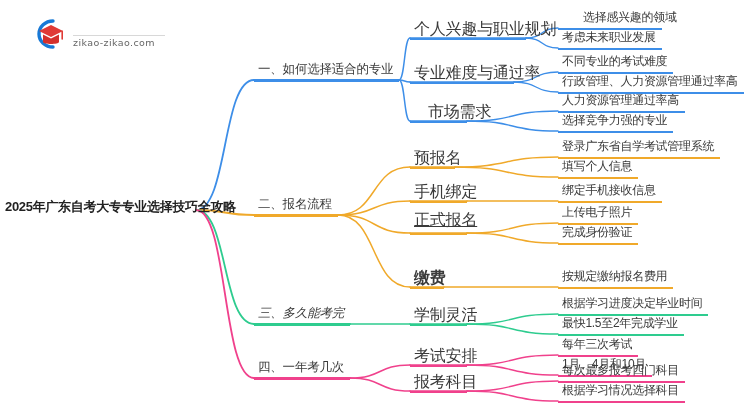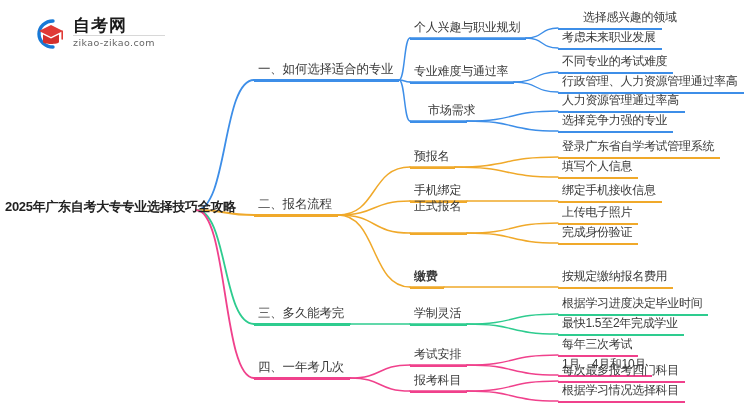--- a/index.html
+++ b/index.html
@@ -18,21 +18,21 @@
     color:#3a3a3a;
     line-height:1;
   }
   .root-label{
     font-size:13px;
     font-weight:bold;
     color:#222;
     letter-spacing:-0.3px;
   }
   .lvl1-label{font-size:12.5px;letter-spacing:-0.2px;}
-  .lvl2-label{font-size:12px;letter-spacing:-0.2px;}
+  .lvl2-label{font-size:16px;letter-spacing:-0.2px;}
   .lvl3-label{font-size:12px;letter-spacing:-0.3px;}
   
   #logo{position:absolute;left:27px;top:12px;width:140px;height:44px;}
   #logo .mark{position:absolute;left:0;top:4px;width:40px;height:36px;}
   #logo .wordmark{
     position:absolute;left:46px;top:2px;
     font-size:17px;font-weight:bold;color:#1a1a1a;
     letter-spacing:1px;
   }
   #logo .domain{
@@ -51,21 +51,20 @@
 
   <div id="logo">
     <div class="mark">
       <svg viewBox="0 0 40 36" width="40" height="36">
         <path d="M26 5 A14 13 0 1 0 26 31" fill="none" stroke="#1779d6" stroke-width="3.4" stroke-linecap="round"></path>
         <path d="M12 15 L24 9 L36 15 L24 21 Z" fill="#e03a36"></path>
         <path d="M16 18.5 L16 26 C16 28.6 32 28.6 32 26 L32 18.5 L24 22.4 Z" fill="#d4302c"></path>
         <path d="M35.2 15.2 L35.2 23" stroke="#e03a36" stroke-width="1.6" stroke-linecap="round"></path>
       </svg>
     </div>
-    <div class="wordmark">自考网</div>
     <div class="rule"></div>
     <div class="domain">zikao-zikao.com</div>
   </div>
 
   <svg class="layer" id="links">
       <path d="M196,210 C227.9,210 222.1,80 254,80" fill="none" stroke="#3d8ee8" stroke-width="1.8" stroke-linecap="round"></path>
       <path d="M254,80 L399,80" fill="none" stroke="#3d8ee8" stroke-width="1.8" stroke-linecap="round"></path>
       <path d="M399,80 C405.05,80 403.95,38 410,38" fill="none" stroke="#3d8ee8" stroke-width="1.5" stroke-linecap="round"></path>
       <path d="M410,38 L526,38" fill="none" stroke="#3d8ee8" stroke-width="1.5" stroke-linecap="round"></path>
       <path d="M526,38 C543.6,38 540.4,28 558,28" fill="none" stroke="#3d8ee8" stroke-width="1.4" stroke-linecap="round"></path>
@@ -139,31 +138,31 @@
       <div class="node-label lvl2-label" style="left: 414px; top: 150px;">预报名</div>
       <div style="position: absolute; left: 410px; top: 167px; width: 45px; height: 2px; background: rgb(240, 169, 42);"></div>
       <div class="node-label lvl3-label" style="left: 562px; top: 140px;">登录广东省自学考试管理系统</div>
       <div style="position: absolute; left: 558px; top: 157px; width: 162px; height: 2px; background: rgb(240, 169, 42);"></div>
       <div class="node-label lvl3-label" style="left: 562px; top: 160px;">填写个人信息</div>
       <div style="position: absolute; left: 558px; top: 177px; width: 80px; height: 2px; background: rgb(240, 169, 42);"></div>
       <div class="node-label lvl2-label" style="left: 414px; top: 184px;">手机绑定</div>
       <div style="position: absolute; left: 410px; top: 201px; width: 57px; height: 2px; background: rgb(240, 169, 42);"></div>
       <div class="node-label lvl3-label" style="left: 562px; top: 184px; text-align: right;">绑定手机接收信息</div>
       <div style="position: absolute; left: 558px; top: 201px; width: 104px; height: 2px; background: rgb(240, 169, 42);"></div>
-      <div class="node-label lvl2-label" style="left: 414px; top: 200px;">正式报名</div>
+      <div class="node-label lvl2-label" style="left: 414px; top: 212px; text-decoration: underline;">正式报名</div>
       <div style="position: absolute; left: 410px; top: 233px; width: 57px; height: 2px; background: rgb(240, 169, 42);"></div>
       <div class="node-label lvl3-label" style="left: 562px; top: 206px;">上传电子照片</div>
       <div style="position: absolute; left: 558px; top: 223px; width: 80px; height: 2px; background: rgb(240, 169, 42);"></div>
       <div class="node-label lvl3-label" style="left: 562px; top: 226px;">完成身份验证</div>
       <div style="position: absolute; left: 558px; top: 243px; width: 80px; height: 2px; background: rgb(240, 169, 42);"></div>
       <div class="node-label lvl2-label" style="left: 414px; top: 270px; font-weight: bold;">缴费</div>
       <div style="position: absolute; left: 410px; top: 287px; width: 34px; height: 2px; background: rgb(240, 169, 42);"></div>
       <div class="node-label lvl3-label" style="left: 562px; top: 270px;">按规定缴纳报名费用</div>
       <div style="position: absolute; left: 558px; top: 287px; width: 115px; height: 2px; background: rgb(240, 169, 42);"></div>
-      <div class="node-label lvl1-label" style="left: 258px; top: 306.5px;">三、多久能考完</div>
+      <div class="node-label lvl1-label" style="left: 258px; top: 306.5px; font-style: italic;">三、多久能考完</div>
       <div style="position: absolute; left: 254px; top: 324px; width: 96px; height: 2px; background: rgb(46, 204, 143);"></div>
       <div class="node-label lvl2-label" style="left: 414px; top: 307px;">学制灵活</div>
       <div style="position: absolute; left: 410px; top: 324px; width: 57px; height: 2px; background: rgb(46, 204, 143);"></div>
       <div class="node-label lvl3-label" style="left: 562px; top: 297px;">根据学习进度决定毕业时间</div>
       <div style="position: absolute; left: 558px; top: 314px; width: 150px; height: 2px; background: rgb(46, 204, 143);"></div>
       <div class="node-label lvl3-label" style="left: 562px; top: 317px;">最快1.5至2年完成学业</div>
       <div style="position: absolute; left: 558px; top: 334px; width: 126px; height: 2px; background: rgb(46, 204, 143);"></div>
       <div class="node-label lvl1-label" style="left: 258px; top: 360.5px;">四、一年考几次</div>
       <div style="position: absolute; left: 254px; top: 378px; width: 96px; height: 2px; background: rgb(240, 65, 140);"></div>
       <div class="node-label lvl2-label" style="left: 414px; top: 348px;">考试安排</div>

